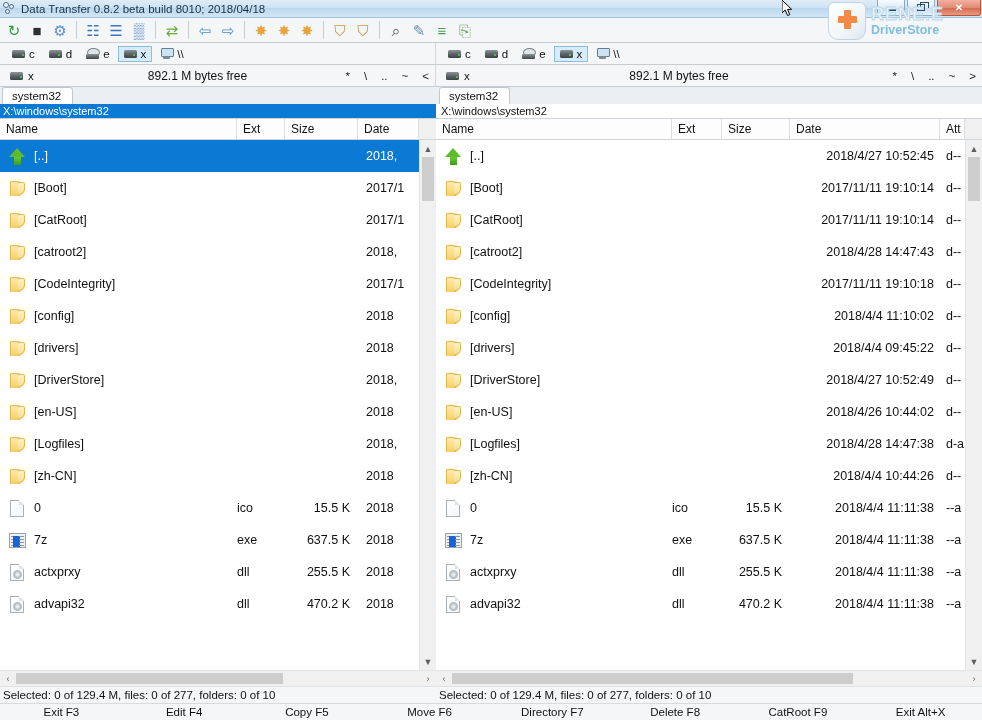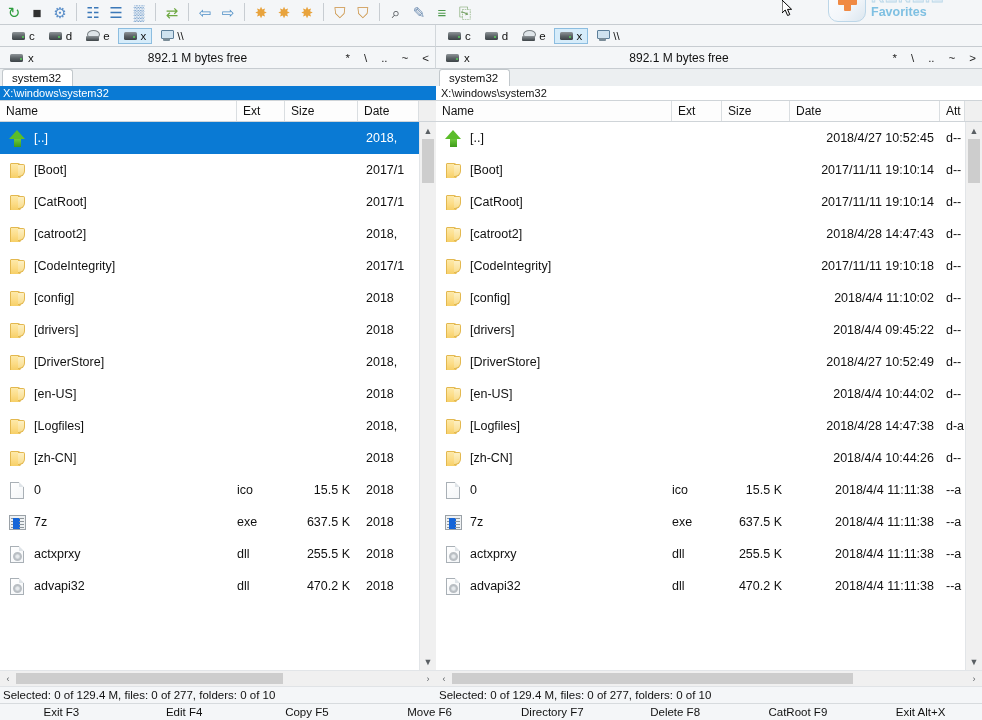--- a/index.html
+++ b/index.html
@@ -330,28 +330,45 @@
   .cursor {
     position: absolute; left: 782px; top: 0px; width: 12px; height: 18px;
     pointer-events: none; z-index: 50;
   }
 </style>
 </head>
 <body>
 
 <div id="app">
 
+  <div class="titlebar">
+    <div class="title-icon">
+      <i class="a"></i>
+        <i class="b"></i>
+        <i class="c"></i>
+    </div>
+    <div class="title-text">Data Transfer 0.8.2 beta build 8010; 2018/04/18</div>
+    <div class="wincontrols">
+      <div class="wbtn">
+          <span class="glyph-min"></span>
+        </div>
+      <div class="wbtn">
+          <span class="glyph-max"></span>
+        </div>
+      <div class="wbtn close">✕</div>
+    </div>
+  </div>
 
 
   <div class="toolbar" id="toolbar">
     <div class="logo">
       <div class="logo-cross"></div>
       <div class="logo-text">
         <div class="l1">RENE.E</div>
-        <div class="l2">Favorites</div>
+        <div class="l2">DriverStore</div>
       </div>
     </div>
   <div class="tbtn">
         <span style="font-size:15px;line-height:1;color:#2e9e3e">↻</span>
       </div>
       <div class="tbtn">
         <span style="font-size:15px;line-height:1;color:#303030">■</span>
       </div>
       <div class="tbtn">
         <span style="font-size:15px;line-height:1;color:#5b8fc9">⚙</span>
@@ -801,21 +818,21 @@
             </div>
             <div class="row">
               <div class="cell c-icon">
                 <span class="ico-folder"></span>
               </div>
               <div class="cell c-name" style="width:202px">[en-US]</div>
               <div class="cell c-ext" style="width:50px"></div>
               <div class="cell c-size" style="width:68px">
                 <dir></dir>
               </div>
-              <div class="cell c-date" style="width:150px">2018/4/4 10:44:02</div>
+              <div class="cell c-date" style="width:150px">2018/4/26 10:44:02</div>
               <div class="cell c-att" style="width:25px">d--</div>
             </div>
             <div class="row">
               <div class="cell c-icon">
                 <span class="ico-folder"></span>
               </div>
               <div class="cell c-name" style="width:202px">[Logfiles]</div>
               <div class="cell c-ext" style="width:50px"></div>
               <div class="cell c-size" style="width:68px">
                 <dir></dir>

